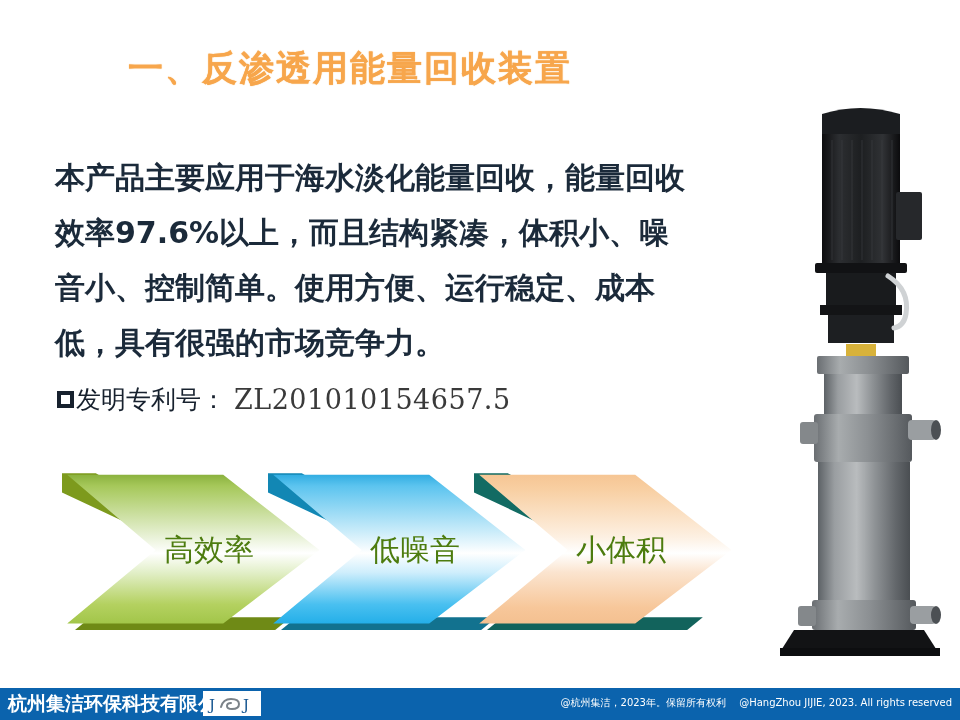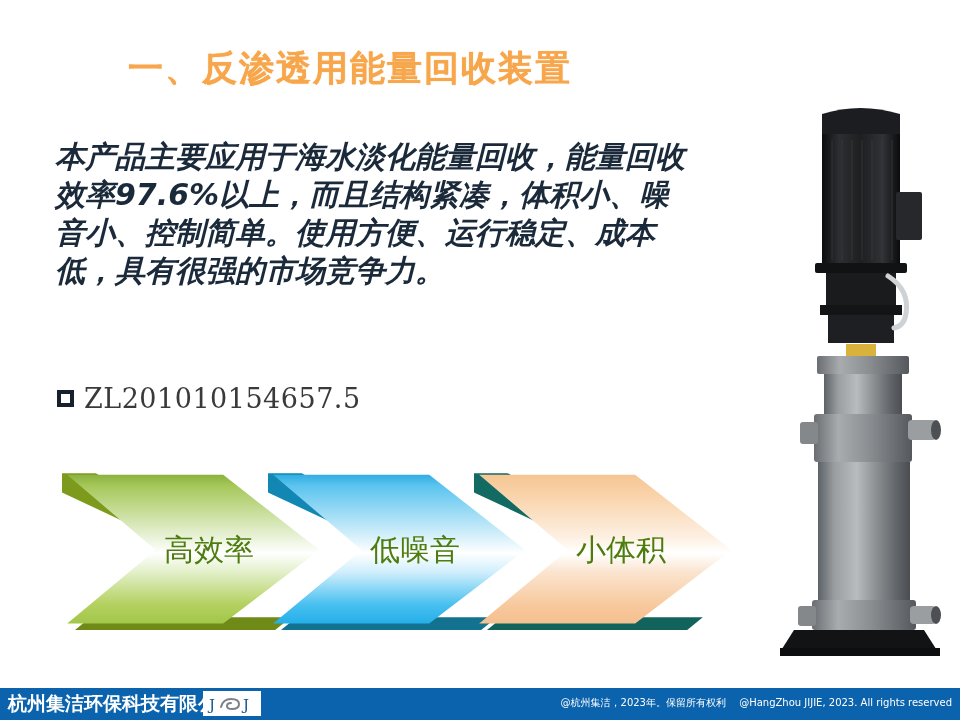--- a/index.html
+++ b/index.html
@@ -16,26 +16,25 @@
     font-family:"DejaVu Sans","Liberation Sans",sans-serif;
     font-size:35px;font-weight:bold;letter-spacing:2px;
     color:#f7a64c;
     text-shadow:0 0 1px #f39c34;
     white-space:nowrap;
     margin-top:12px;
   }
 
   
   .body-text{
-    position:absolute;left:55px;top:138px;width:640px;
-    font-family:"DejaVu Sans","Liberation Sans",sans-serif;
-    font-size:30px;font-weight:bold;line-height:38px;
+    position:absolute;left:55px;top:150px;width:640px;
+    font-family:"DejaVu Sans","Liberation Sans",sans-serif;
+    font-size:30px;font-weight:bold;line-height:55px;
     color:#1b2a3a;
     letter-spacing:0px;
-    font-style:italic;
   }
 
   
   .patent{
     position:absolute;left:57px;top:383px;
     display:flex;align-items:center;
     color:#17212e;
     white-space:nowrap;
   }
   .patent .bullet{
@@ -124,20 +123,21 @@
 <body>
 
 <div id="slide">
 
   <div class="title">一、反渗透用能量回收装置</div>
 
   <div class="body-text">本产品主要应用于海水淡化能量回收，能量回收效率97.6%以上，而且结构紧凑，体积小、噪音小、控制简单。使用方便、运行稳定、成本低，具有很强的市场竞争力。</div>
 
   <div class="patent">
     <span class="bullet"></span>
+    <span class="plabel">发明专利号：</span>
     <span class="pnum">ZL201010154657.5</span>
   </div>
 
   <div class="chev-row">
 
     <div class="chev" id="chev-0">
       <div class="bevel-top"></div>
       <div class="bevel-bottom"></div>
       <div class="face"></div>
       <div class="label">高效率</div>

